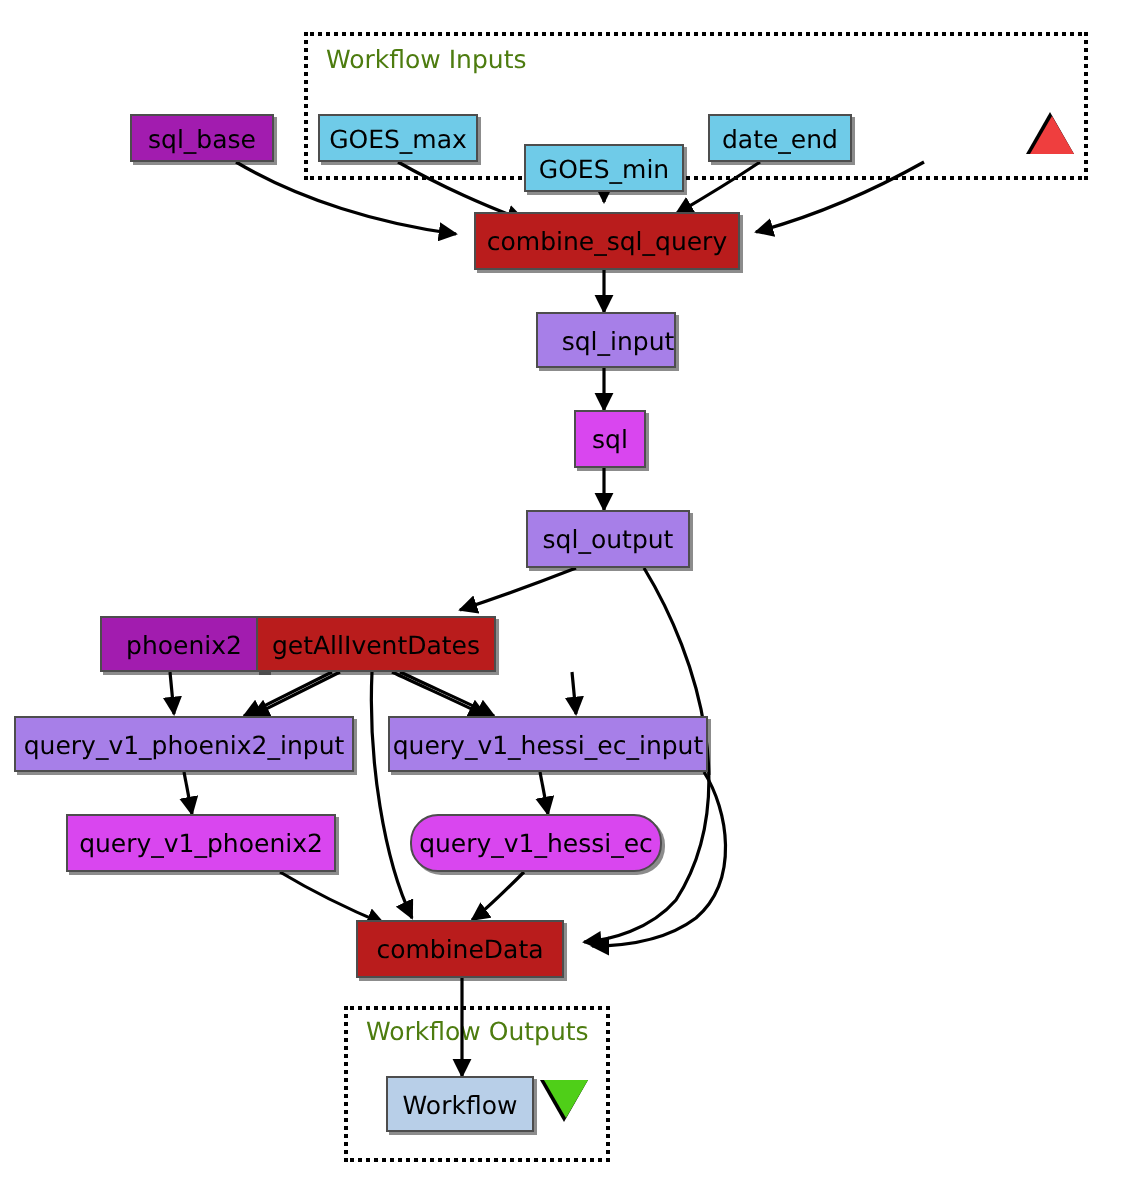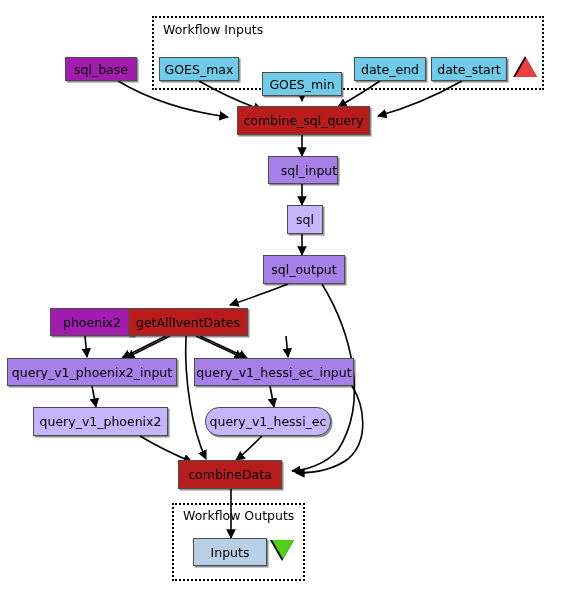--- a/index.html
+++ b/index.html
@@ -25,41 +25,41 @@
   }
   .group-box {
     position: absolute;
     border: 2px dotted #000000;
     box-sizing: border-box;
     background: transparent;
   }
   .group-label {
     position: absolute;
     font-size: 12.5px;
-    color: #000000;
+    color: #4d7c0f;
     white-space: nowrap;
     letter-spacing: 0px;
   }
   .node {
     position: absolute;
     box-sizing: border-box;
     border: 1.4px solid #4d4d4d;
     display: flex;
     align-items: center;
     justify-content: center;
     font-size: 12.5px;
     color: #000000;
     white-space: nowrap;
     box-shadow: 1.5px 1.5px 0 rgba(0,0,0,0.45);
   }
   .n-input   { background: #6fcbe8; }
   .n-source  { background: #a21caf; }
   .n-proc    { background: #b91c1c; }
   .n-port    { background: #a77fe8; }
-  .n-green   { background: #c4b5fd; }
+  .n-green   { background: #d946ef; }
   .n-out     { background: #b8cfe8; }
   .tri {
     position: absolute;
     width: 0;
     height: 0;
   }
   .tri-up {
     border-left: 11px solid transparent;
     border-right: 11px solid transparent;
     border-bottom: 19px solid #ef3e3e;
@@ -147,21 +147,20 @@
   </svg>
 
   <div class="node n-source" style="left:65px; top:57px; width:72px; height:24px;">sql_base</div>
 
   <div class="node n-input" style="left:159px; top:57px; width:80px; height:24px;">GOES_max</div>
 
   <div class="node n-input" style="left:262px; top:57px; width:80px; height:24px;margin-top:15px;">GOES_min</div>
 
   <div class="node n-input" style="left:354px; top:57px; width:72px; height:24px;">date_end</div>
 
-  <div class="node n-input" style="left:431px; top:57px; width:76px; height:24px;">date_start</div>
 
   <div class="tri-wrap" style="left:513px; top:56px;">
     <div class="tri tri-up-border" style="left:0; top:0;"></div>
     <div class="tri tri-up" style="left:1.5px; top:2px;"></div>
   </div>
 
   <div class="node n-proc" style="left:237px; top:106px; width:133px; height:29px;">combine_sql_query</div>
 
   <div class="node n-port" style="left:268px; top:156px; width:70px; height:28px;padding-left:12px;">sql_input</div>
 
@@ -177,20 +176,20 @@
   <div class="node n-port" style="left:7px; top:358px; width:170px; height:28px;">query_v1_phoenix2_input</div>
 
   <div class="node n-port" style="left:194px; top:358px; width:160px; height:28px;">query_v1_hessi_ec_input</div>
 
   <div class="node n-green" style="left:33px; top:407px; width:135px; height:29px;">query_v1_phoenix2</div>
 
   <div class="node n-green" style="left:205px; top:407px; width:126px; height:29px;border-radius:14px;">query_v1_hessi_ec</div>
 
   <div class="node n-proc" style="left:178px; top:460px; width:104px; height:29px;">combineData</div>
 
-  <div class="node n-out" style="left:193px; top:538px; width:74px; height:28px;">Inputs</div>
+  <div class="node n-out" style="left:193px; top:538px; width:74px; height:28px;">Workflow</div>
 
   <div class="tri-wrap" style="left:270px; top:540px;">
     <div class="tri tri-dn-border" style="left:0; top:0;"></div>
     <div class="tri tri-dn" style="left:1.5px; top:0px;"></div>
   </div>
 
 </div>
 
 </body></html>

